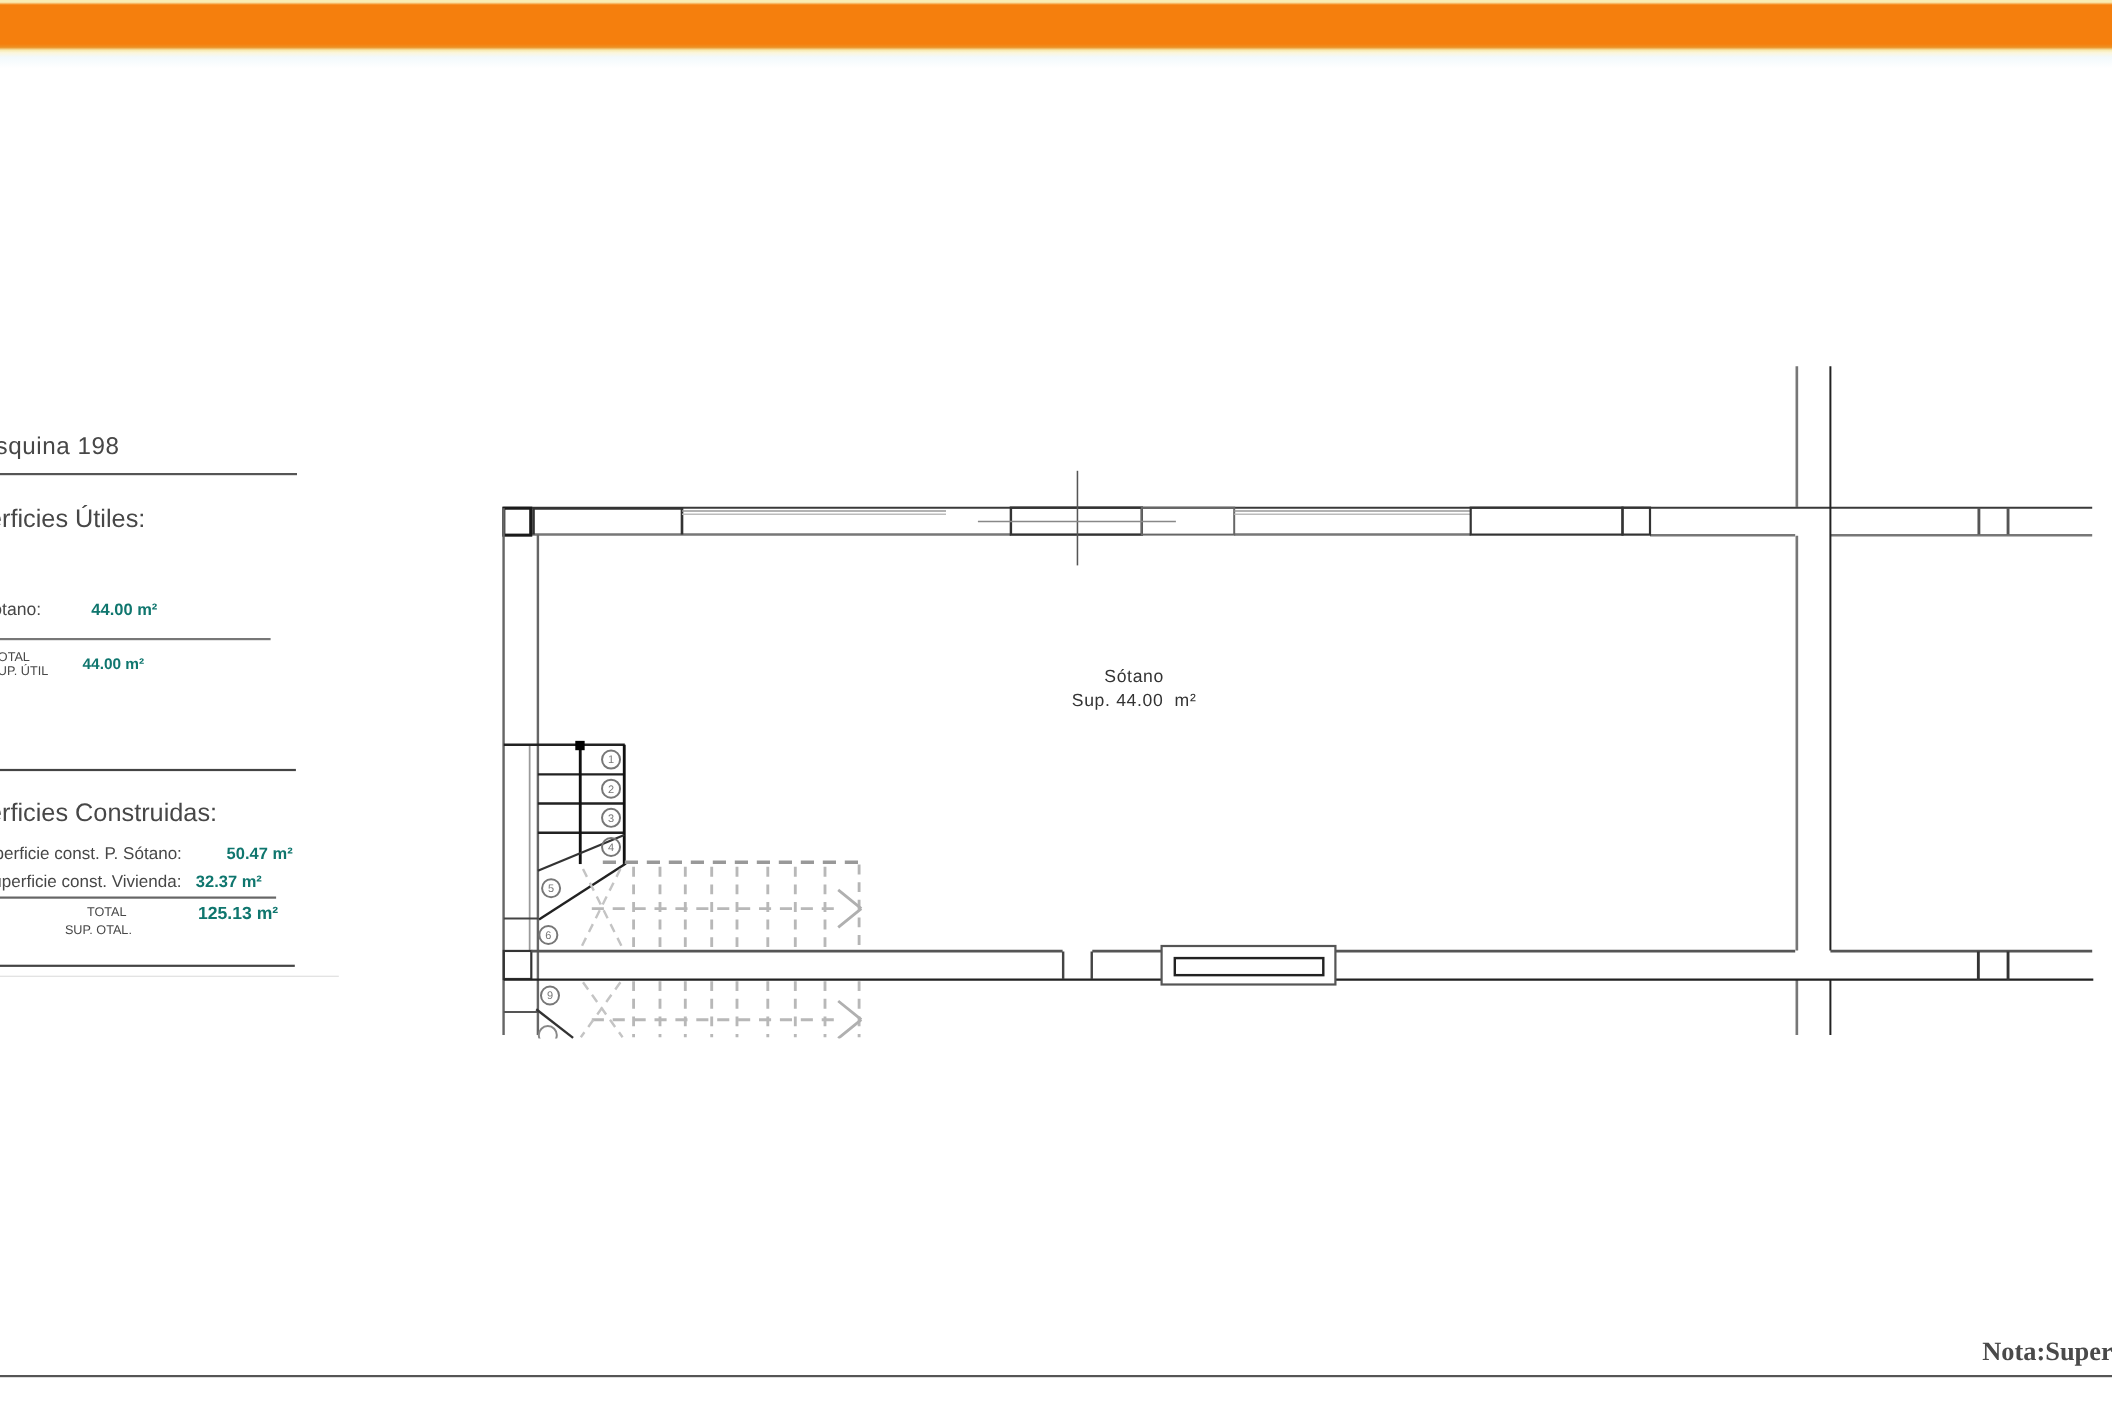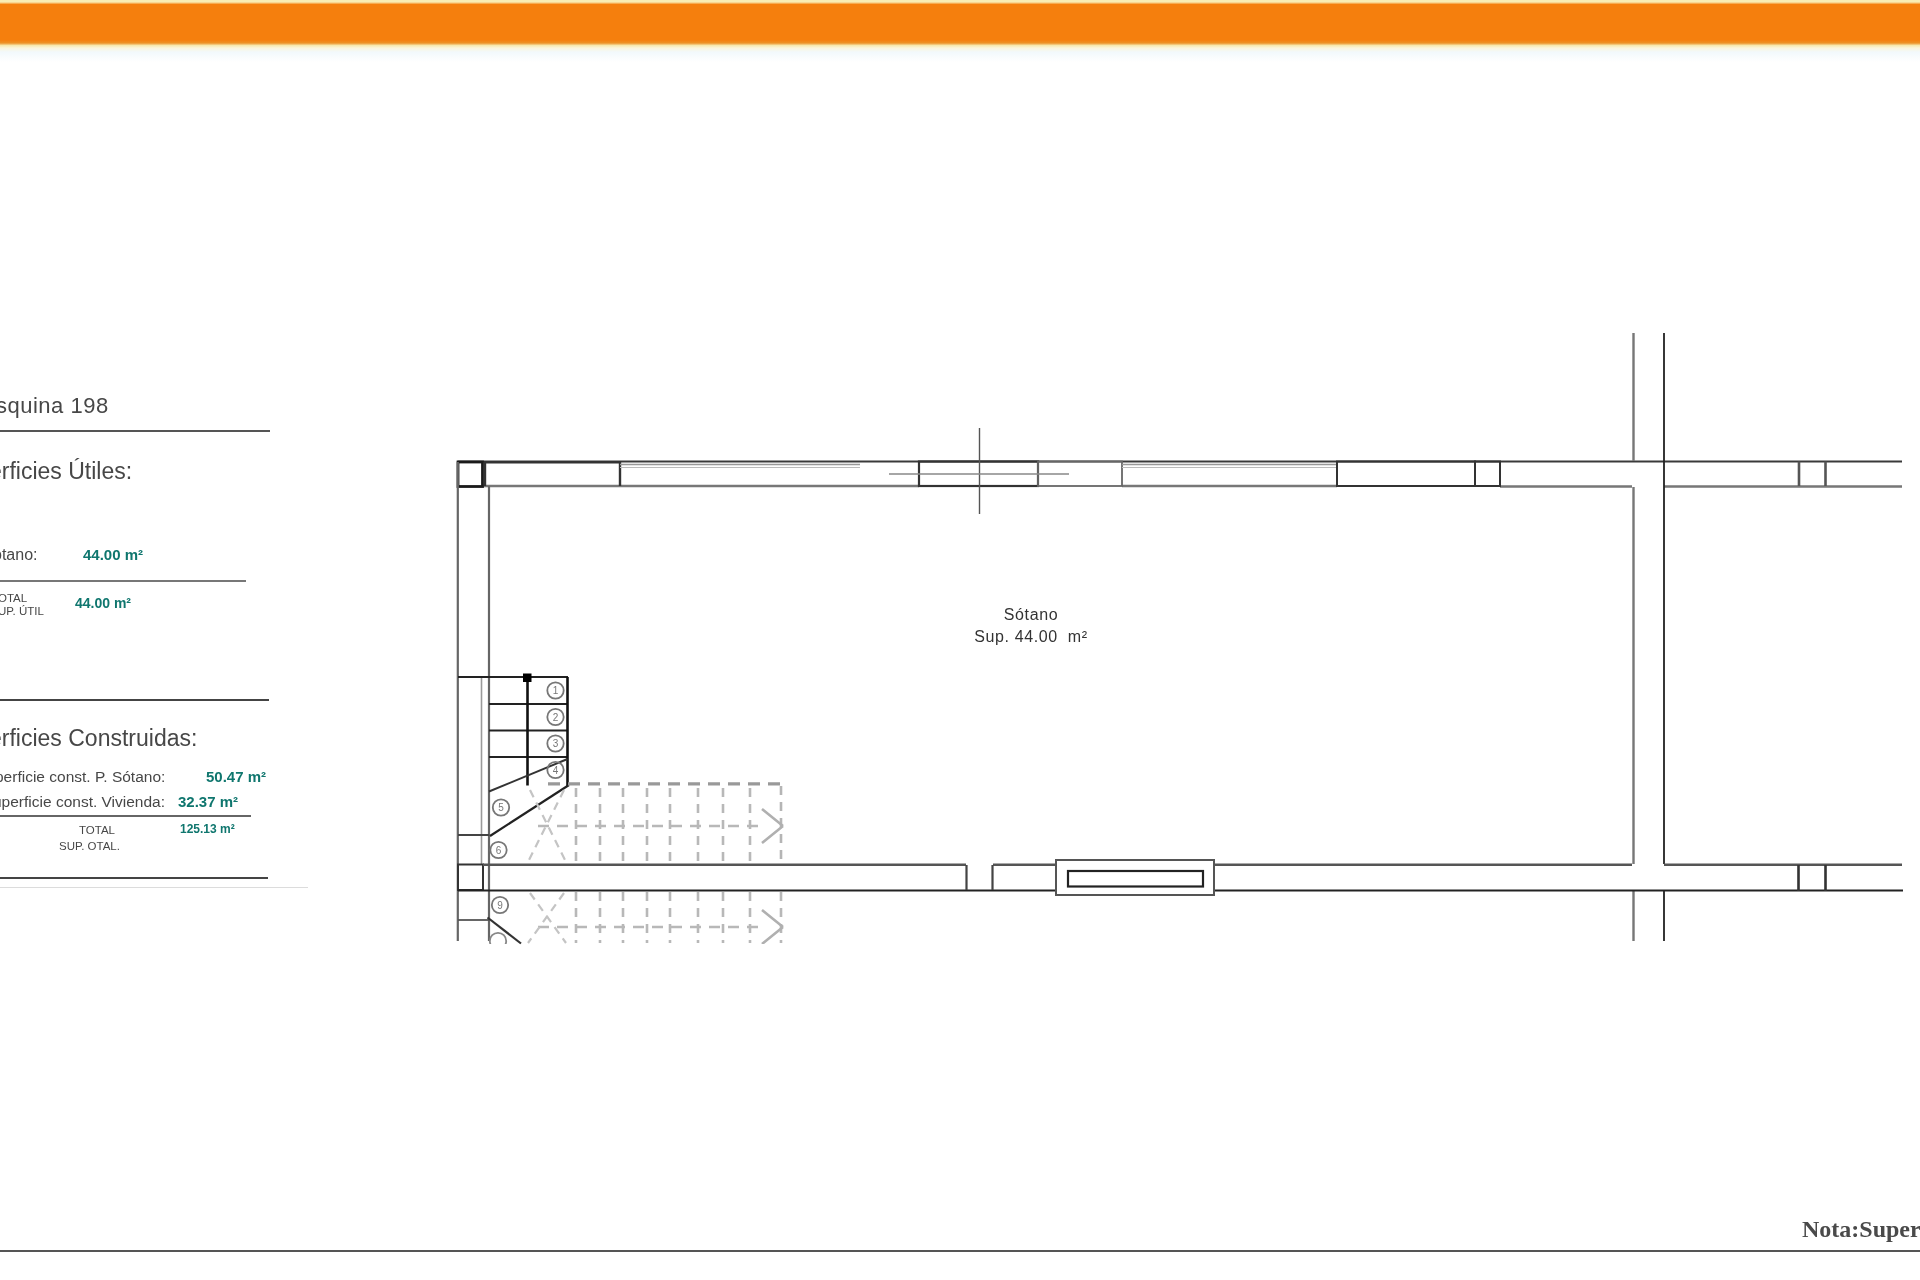--- a/index.html
+++ b/index.html
@@ -36,21 +36,21 @@
 
 <div class="t" style="left:-5px;top:768px;font-size:15.5px;">perficie const. P. Sótano:</div>
 <div class="t b" style="left:182px;top:768px;font-size:15px;margin-left:24px;">50.47 m²</div>
 
 <div class="t" style="left:-7px;top:793px;font-size:15.5px;">uperficie const. Vivienda:</div>
 <div class="t b" style="left:178px;top:793px;font-size:15px;">32.37 m²</div>
 
 <div class="ln" style="left:0;top:815px;width:251px;height:1.8px;background:#666;"></div>
 
 <div class="t" style="left:59px;top:824px;font-size:11.5px;margin-left:20px;">TOTAL</div>
-<div class="t b" style="left:180px;top:822px;font-size:12px;">125.13 m²</div>
+<div class="t b" style="left:180px;top:822px;font-size:16px;">125.13 m²</div>
 <div class="t" style="left:59px;top:840px;font-size:11.5px;">SUP. OTAL.</div>
 
 <div class="ln" style="left:0;top:877px;width:268px;height:2.2px;background:#444;"></div>
 <div class="ln" style="left:0;top:887px;width:308px;height:1.2px;background:#dcdcdc;"></div>
 
 <svg class="abs" style="left:0;top:0;" width="1920" height="1280" viewBox="0 0 1920 1280" fill="none">
 
   <path d="M457.5,461.5 H1902" stroke="#3a3a3a" stroke-width="1.8"></path>
 
   <path d="M483,486 H919 M1122,486 H1337 M1500,486.5 H1632 M1664,486.5 H1902" stroke="#777" stroke-width="2.3"></path>

